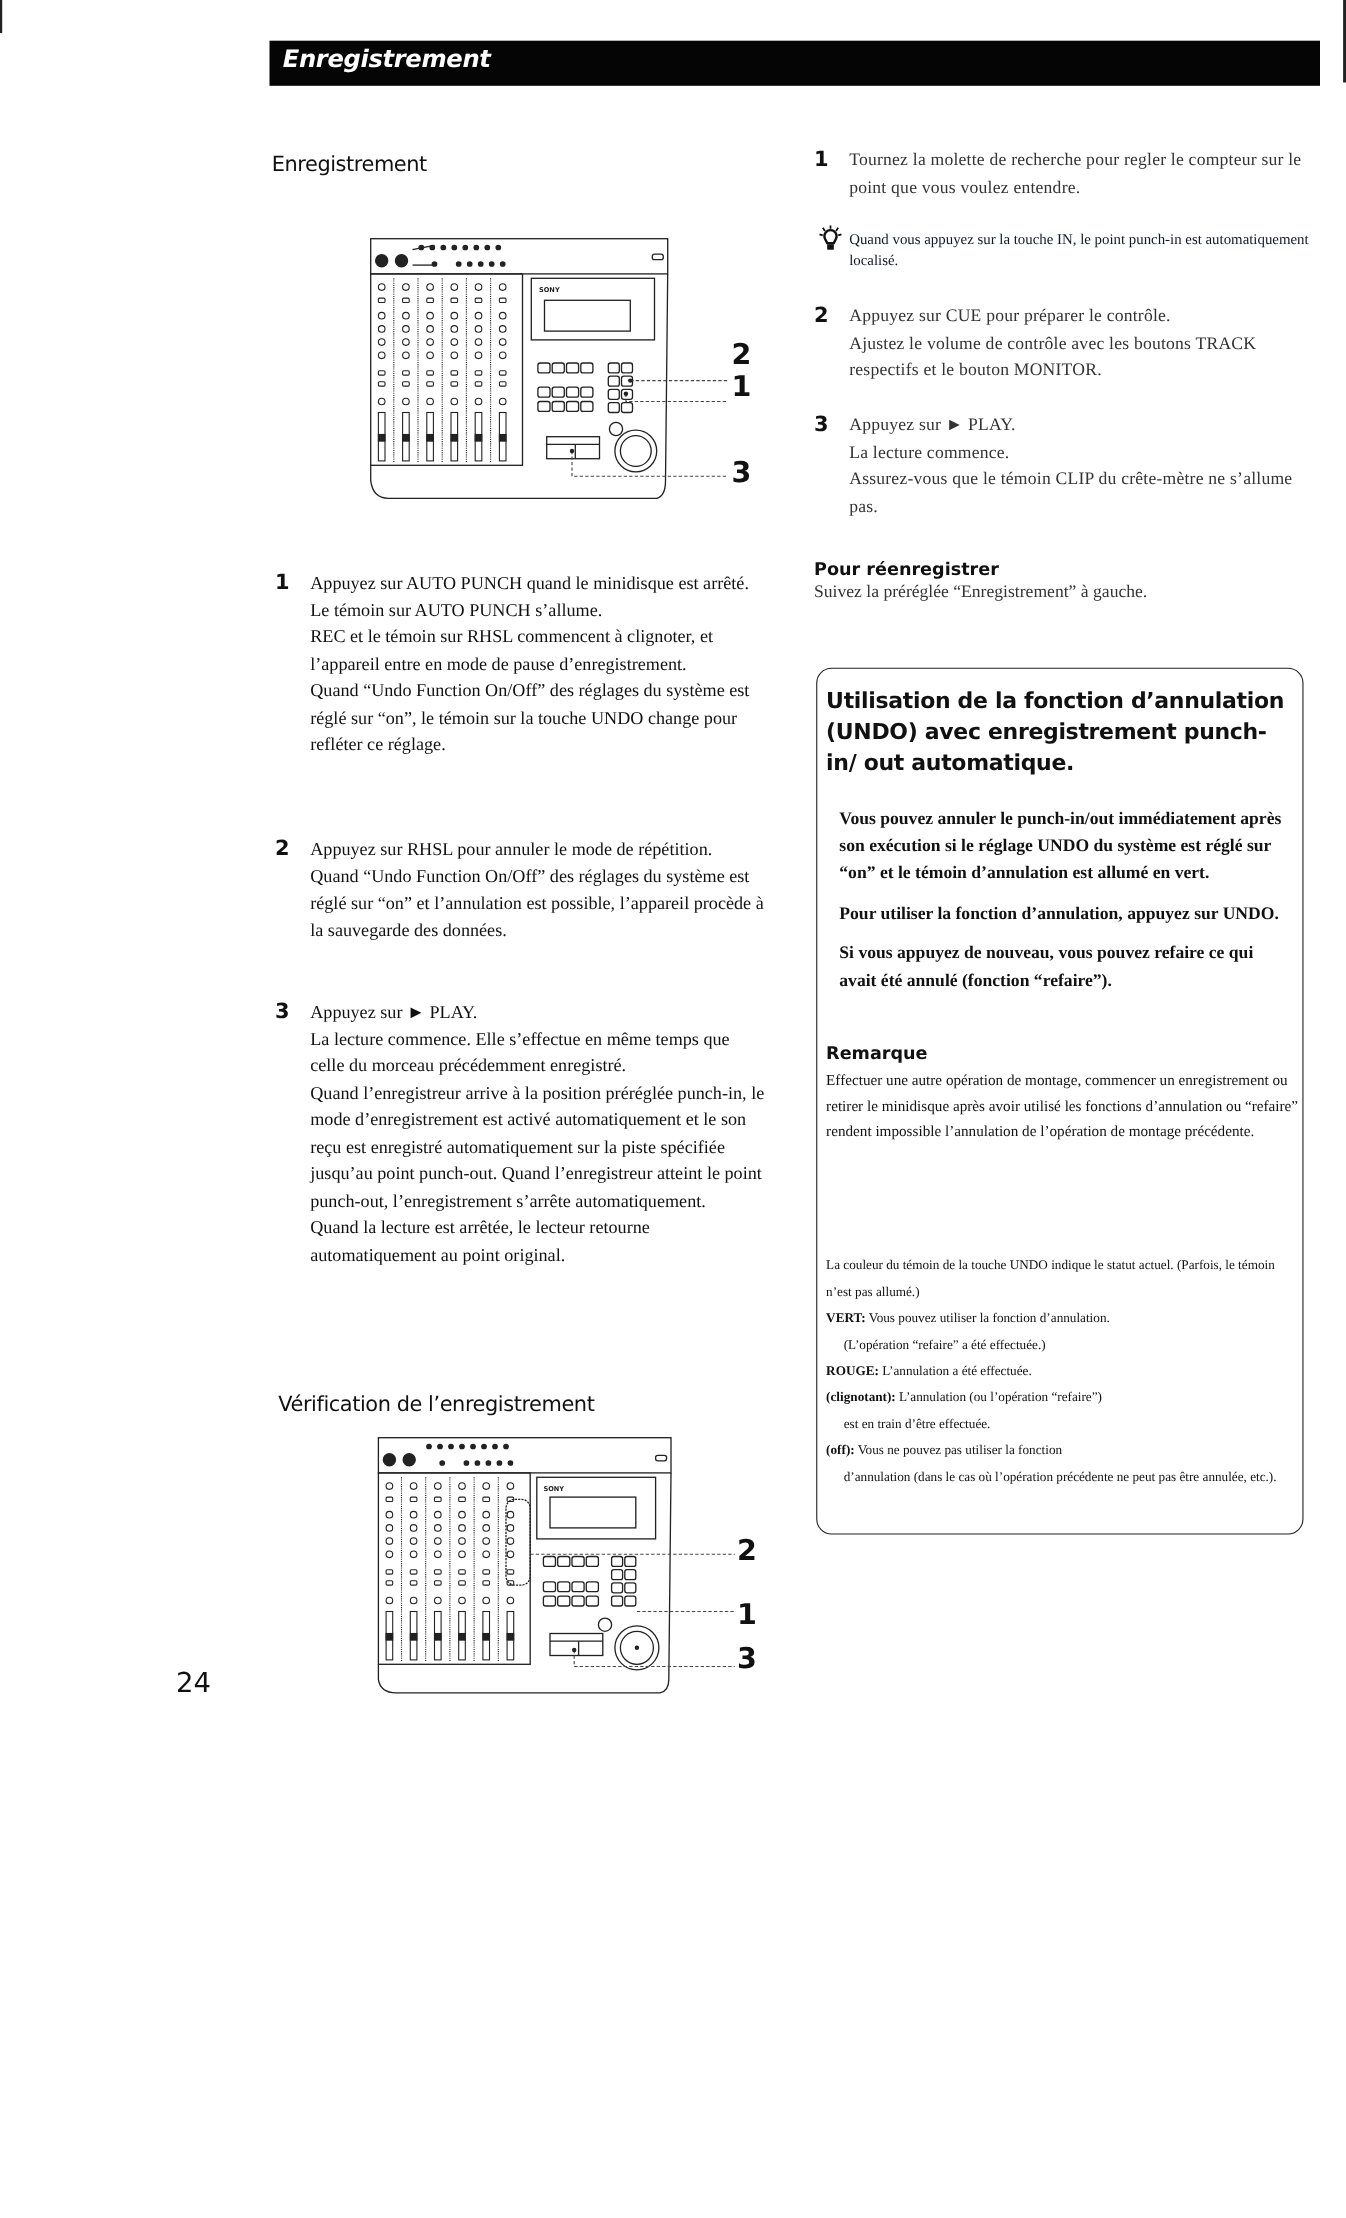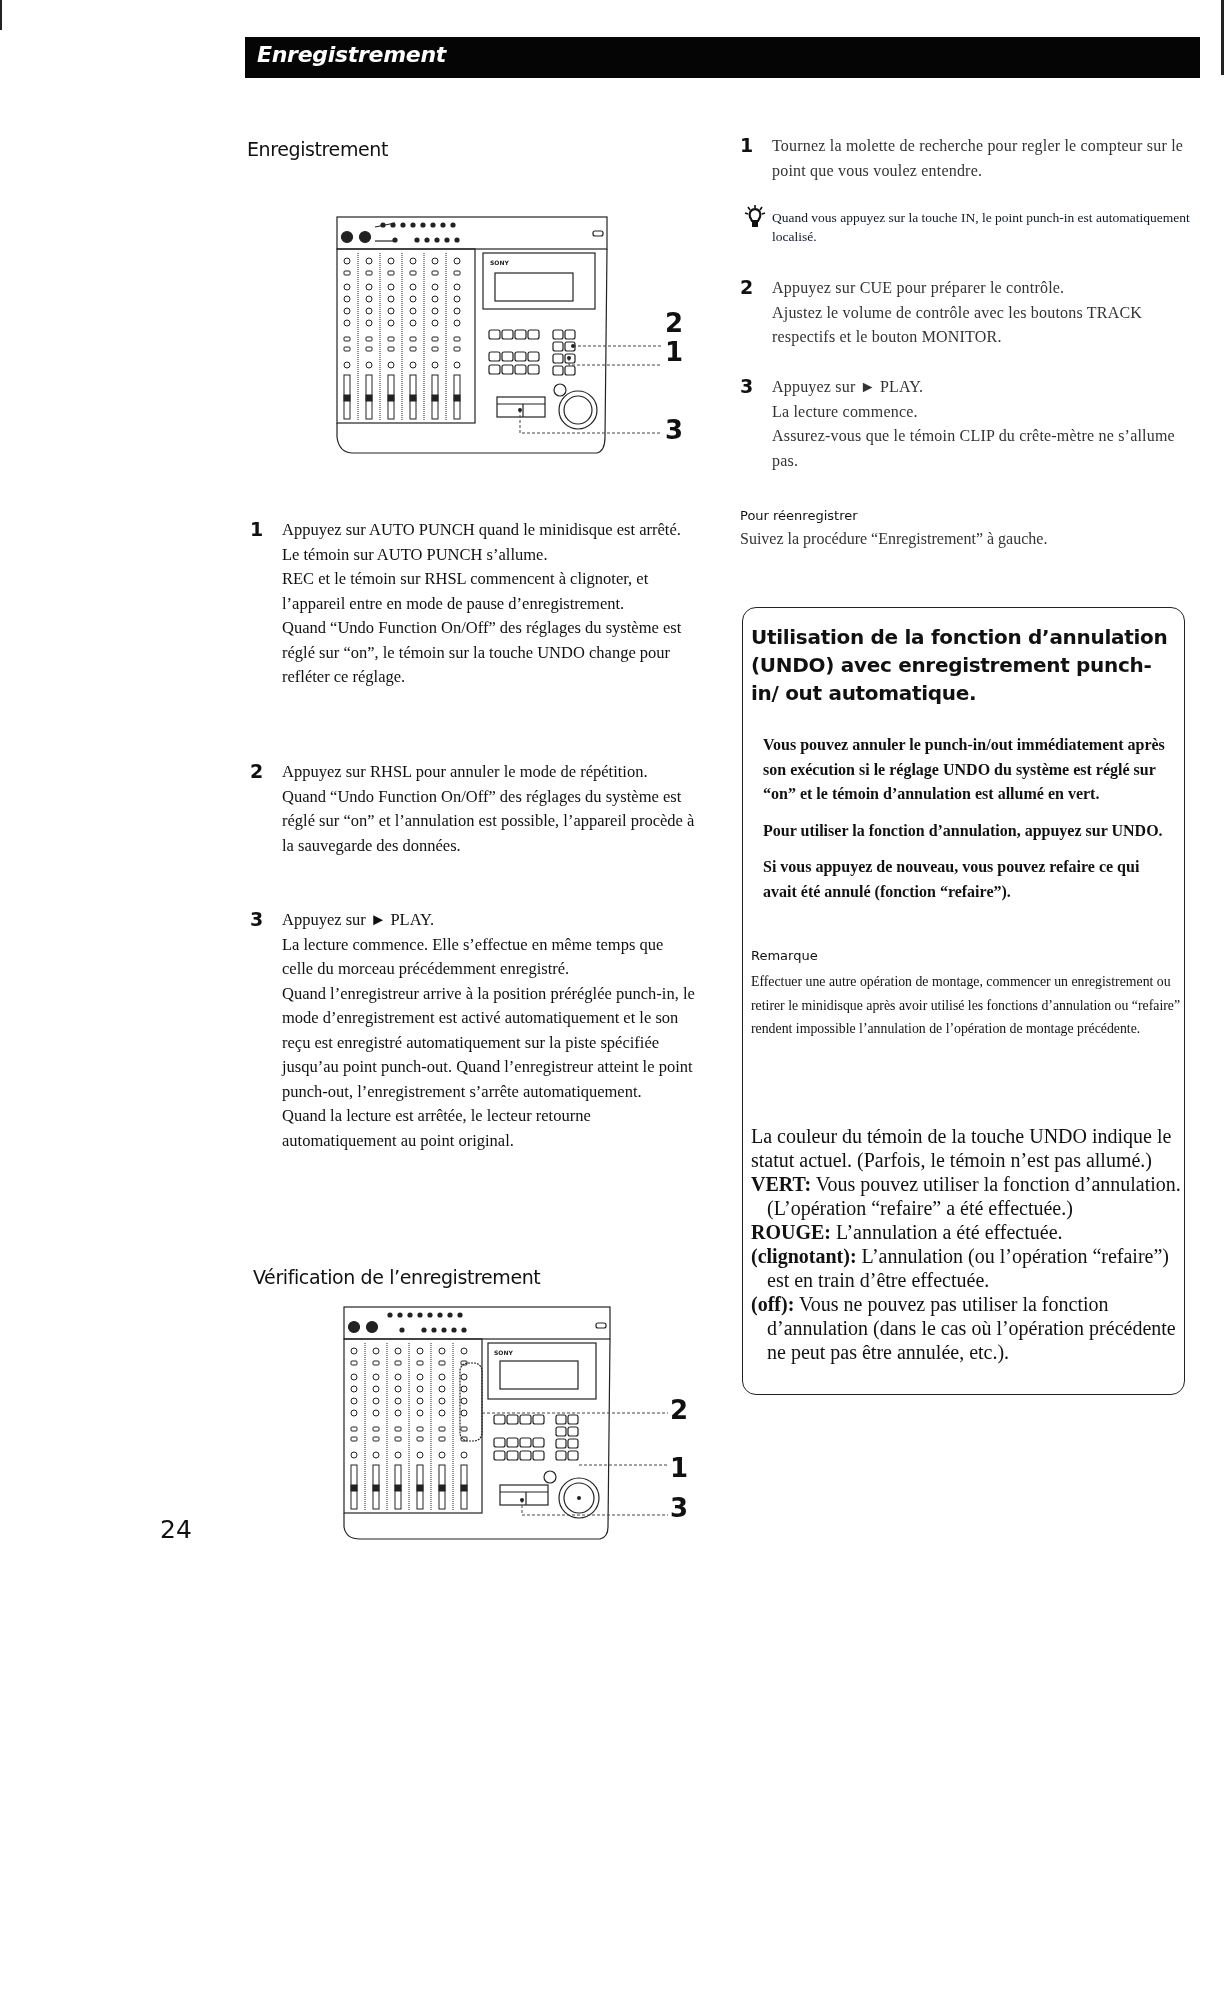--- a/index.html
+++ b/index.html
@@ -10,30 +10,30 @@
   .header-title { left:12px; top:5px; color:#fff; font-family:"DejaVu Sans", sans-serif; font-weight:bold; font-style:italic; font-size:22px; letter-spacing:-0.3px; }
   .section-title { font-family:"DejaVu Sans", sans-serif; font-size:19px; color:#111; letter-spacing:-0.4px; }
   .step { position:absolute; }
   .step-num { position:absolute; left:0; top:0; font-family:"DejaVu Sans", sans-serif; font-weight:bold; font-size:19px; }
   .step-body { position:absolute; left:32px; top:0; font-size:16.5px; line-height:24.5px; }
   .step-body p { margin:0; }
   .r-step-body { position:absolute; left:32px; top:0; font-size:16px; line-height:24.5px; color:#333; letter-spacing:0.2px; }
   .r-step-body p { margin:0; }
   .tip { position:absolute; }
   .tip-text { position:absolute; left:28px; top:0; font-size:13.5px; line-height:19px; color:#0f172a; width:420px; }
-  .sub-head { font-family:"DejaVu Sans", sans-serif; font-weight:normal; font-size:13px; }
+  .sub-head { font-family:"DejaVu Sans", sans-serif; font-weight:bold; font-size:16px; }
   .sub-text { font-size:16px; line-height:22px; color:#333; }
   .box { left:742px; top:607px; width:441px; height:786px; border:1.6px solid #222; border-radius:14px; }
   .box-title { position:absolute; left:8px; top:15px; width:420px; font-family:"DejaVu Sans", sans-serif; font-weight:bold; font-size:20px; line-height:28px; letter-spacing:-0.3px; }
   .box-para { position:absolute; left:8px; top:113px; width:430px; font-size:16px; line-height:24.5px; }
   .box-para p { margin:12px;font-weight:bold; }
   .box-remarque-h { position:absolute; left:8px; top:340px; }
   .box-remarque { position:absolute; left:8px; top:362px; width:430px; font-size:13.8px; line-height:23.5px; }
   .box-colors-h { position:absolute; left:8px; top:488px; width:420px; line-height:21px; }
-  .box-colors { position:absolute; left:8px; top:516px; width:432px; font-size:20px; line-height:24px; }
+  .box-colors { position:absolute; left:8px; top:530px; width:432px; font-size:12px; line-height:24px; }
   .box-colors .item { margin:0; }
   .box-colors .cont { padding-left:16px;font-family:Liberation Serif, serif; }
   .box-colors b { font-weight:bold; }
   .page-num { left:160px; top:1515px; font-family:"DejaVu Sans", sans-serif; font-size:25px; }
   .callout { position:absolute; font-family:"DejaVu Sans", sans-serif; font-weight:bold; font-size:26px; }
   svg { position:absolute; overflow:visible; }
 </style>
 </head>
 <body>
 
@@ -401,21 +401,21 @@
 <div class="step" style="left:740px;top:375px;width:460px;">
   <div class="step-num">3</div>
   <div class="r-step-body" style="width:420px;">
     <p>Appuyez sur ► PLAY.</p>
     <p>La lecture commence.</p>
     <p>Assurez-vous que le témoin CLIP du crête-mètre ne s’allume pas.</p>
   </div>
 </div>
 
 <div class="abs sub-head" style="left:740px;top:508px;">Pour réenregistrer</div>
-<div class="abs sub-text" style="left:740px;top:528px;">Suivez la procédure “Enregistrement” à gauche.</div>
+<div class="abs sub-text" style="left:740px;top:528px;">Suivez la préréglée “Enregistrement” à gauche.</div>
 
 <div class="abs box">
   <div class="box-title">Utilisation de la fonction d’annulation (UNDO) avec enregistrement punch-in/ out automatique.</div>
   <div class="box-para">
     <p>Vous pouvez annuler le punch-in/out immédiatement après son exécution si le réglage UNDO du système est réglé sur “on” et le témoin d’annulation est allumé en vert.</p>
     <p>Pour utiliser la fonction d’annulation, appuyez sur UNDO.</p>
     <p>Si vous appuyez de nouveau, vous pouvez refaire ce qui avait été annulé (fonction “refaire”).</p>
   </div>
   <div class="box-remarque-h sub-head">Remarque</div>
   <div class="box-remarque">Effectuer une autre opération de montage, commencer un enregistrement ou retirer le minidisque après avoir utilisé les fonctions d’annulation ou “refaire” rendent impossible l’annulation de l’opération de montage précédente.</div>

